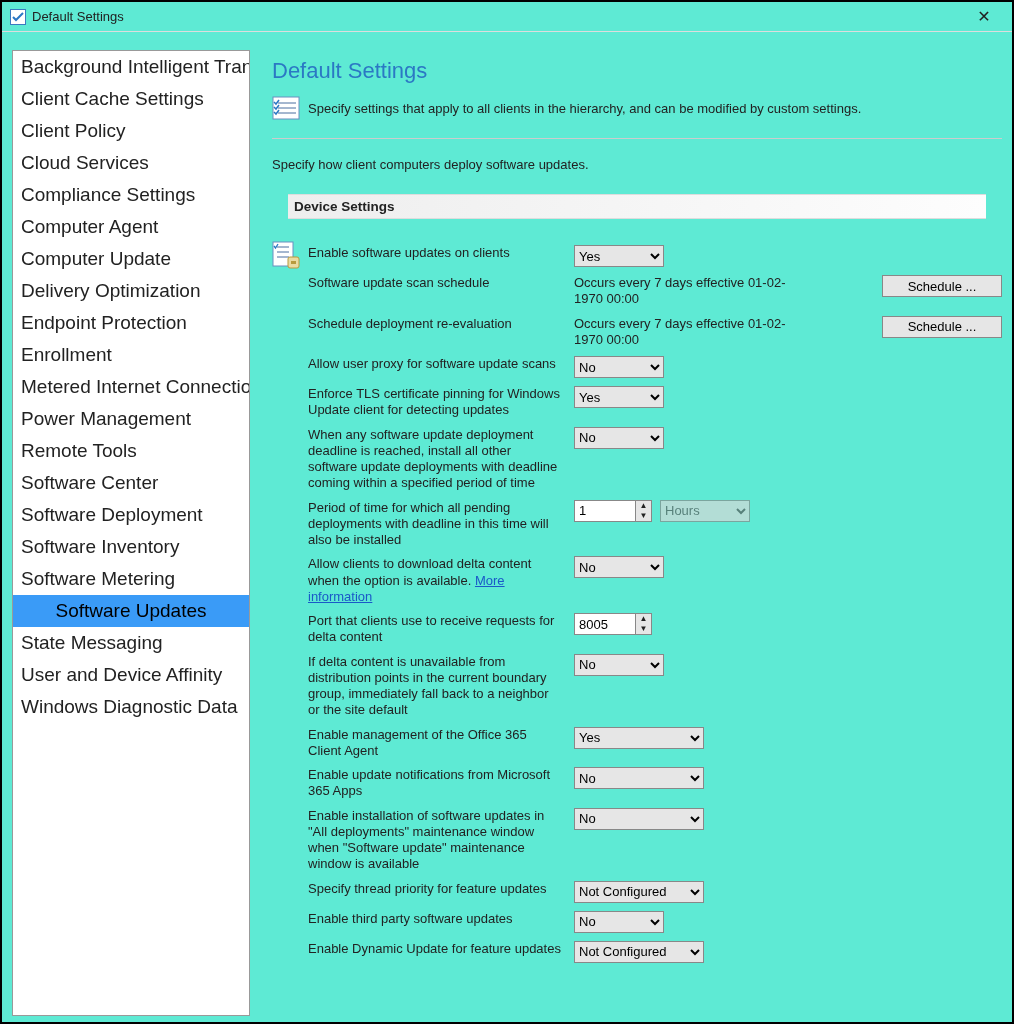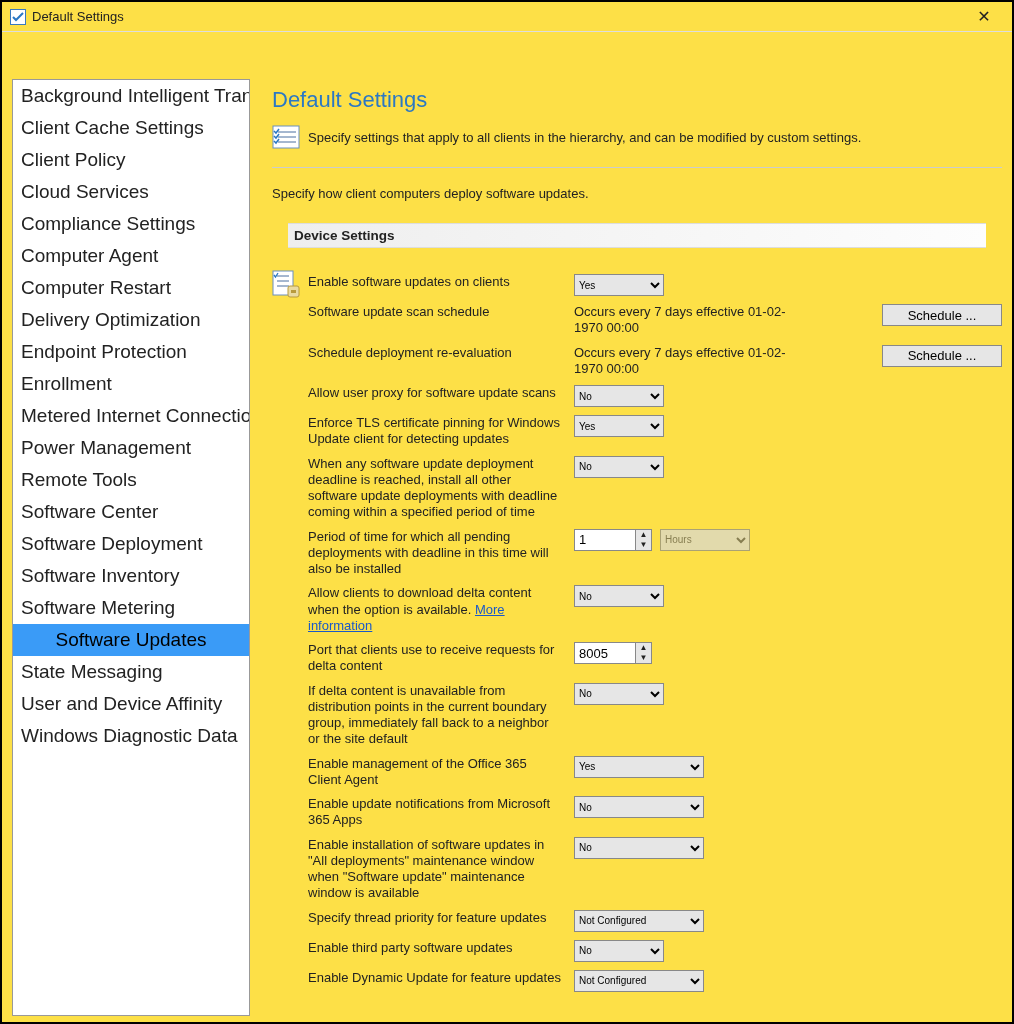--- a/index.html
+++ b/index.html
@@ -1,17 +1,17 @@
 <!DOCTYPE html>
 <html><head>
 <meta charset="utf-8">
 <style>
   * { box-sizing: border-box; }
   html, body { margin:0; padding:0; height:100%; font-family:"Segoe UI", Tahoma, Arial, sans-serif; font-size:13px; color:#222; background:#fff; }
-  .window { width:1014px; height:1024px; border:2px solid #000; display:flex; flex-direction:column; background:#fde047;gap:29px; }
+  .window { width:1014px; height:1024px; border:2px solid #000; display:flex; flex-direction:column; background:#5eead4; }
   .titlebar { height:30px; display:flex; align-items:center; padding:0 8px; border-bottom:1px solid #ddd; }
   .titlebar .icon { width:16px; height:16px; margin-right:6px; }
   .titlebar .title { flex:1; font-size:13px; }
   .titlebar .close { width:40px; text-align:center; font-size:16px; cursor:pointer; }
   .body { flex:1; display:flex; padding:18px 10px 6px 10px; overflow:hidden; }
   .sidebar { width:238px; border:1px solid #999; background:#fff; overflow-y:auto; }
   .sidebar .item { padding:5px 8px 5px 8px; font-size:19px; cursor:pointer; white-space:nowrap; }
   .sidebar .item.selected { background:#3a9bf7; color:#000;text-align:center; }
   .main { flex:1; padding:0 0 0 22px; overflow-y:auto; }
   .main h1 { font-size:22px; font-weight:400; color:#2b78c4; margin:8px 0 10px 0; }
@@ -21,21 +21,21 @@
   .divider { border:none; border-top:1px solid #ccc; margin:0 0 18px 0; }
   .sub-desc { font-size:13px; margin-bottom:22px; }
   .section-title { background:linear-gradient(to right,#eee,#fdfdfd); font-weight:700; font-size:13.5px; padding:4px 6px; border-top:1px solid #ddd; border-bottom:1px solid #ddd; margin:16px; }
   .settings-body { display:flex; gap:8px; padding-top:6px; }
   .settings-icon { width:28px; height:28px; flex-shrink:0; }
   .rows { flex:1; }
   .row { display:grid; grid-template-columns: 258px 240px auto; column-gap:8px; align-items:start; padding:4px 0; }
   .row .label { font-size:13px; line-height:1.25; padding-right:4px; }
   .row .value { font-size:13px; line-height:1.25; }
   .row .value-text { display:inline-block; max-width:220px; }
-  .row select { font-size:10px; height:22px; background:#e6e6e6; border:1px solid #888; }
+  .row select { font-size:13px; height:22px; background:#e6e6e6; border:1px solid #888; }
   .row select.wide { width:130px; }
   .row select.narrow { width:90px; }
   .row select[disabled] { background:#d8d8d8; color:#555; }
   .row .btn { width:120px; height:22px; font-size:13px; background:#e6e6e6; border:1px solid #888; cursor:pointer; }
   .row .numeric { display:inline-flex; align-items:stretch; height:22px; border:1px solid #888; background:#fff; }
   .row .numeric input { width:60px; border:none; padding:0 4px; font-size:13px; outline:none; text-align:left; background:transparent; }
   .row .numeric .spin { width:16px; display:flex; flex-direction:column; border-left:1px solid #888; }
   .row .numeric .spin span { flex:1; font-size:8px; text-align:center; line-height:10px; background:#e6e6e6; cursor:pointer; user-select:none; }
   .row .third { justify-self:end; }
   a.link { color:#1a59c8; text-decoration:underline; cursor:pointer; }
@@ -57,21 +57,21 @@
   </div>
 
   <div class="body">
     <div class="sidebar" id="sidebar">
         <div class="item">Background Intelligent Transfer</div>
         <div class="item">Client Cache Settings</div>
         <div class="item">Client Policy</div>
         <div class="item">Cloud Services</div>
         <div class="item">Compliance Settings</div>
         <div class="item">Computer Agent</div>
-        <div class="item">Computer Restart</div>
+        <div class="item">Computer Update</div>
         <div class="item">Delivery Optimization</div>
         <div class="item">Endpoint Protection</div>
         <div class="item">Enrollment</div>
         <div class="item">Metered Internet Connections</div>
         <div class="item">Power Management</div>
         <div class="item">Remote Tools</div>
         <div class="item">Software Center</div>
         <div class="item">Software Deployment</div>
         <div class="item">Software Inventory</div>
         <div class="item">Software Metering</div>

